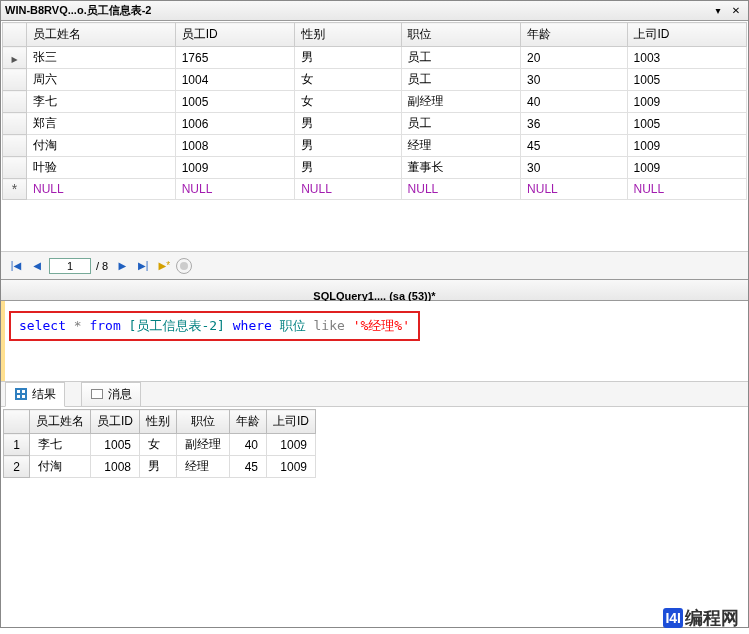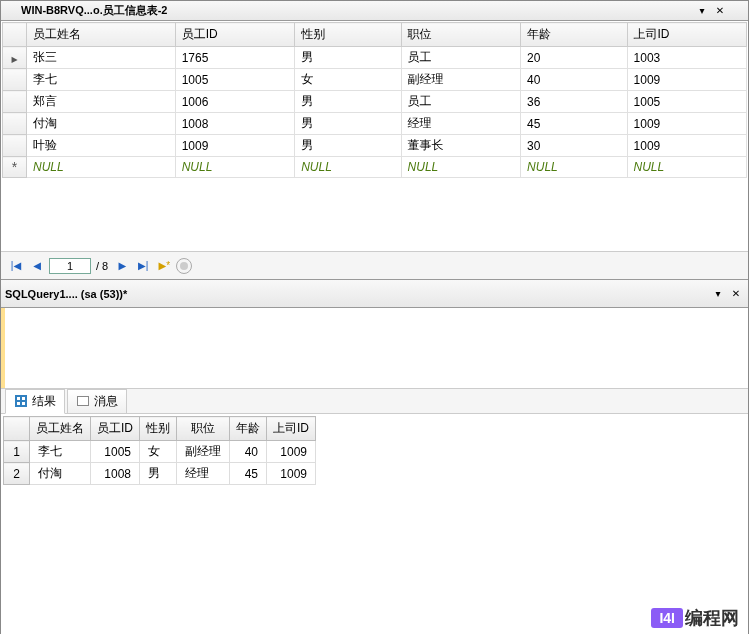--- a/index.html
+++ b/index.html
@@ -1,68 +1,68 @@
 <!DOCTYPE html>
 <html><head>
   <meta charset="utf-8">
   <style>
     * { margin: 0; padding: 0; box-sizing: border-box; }
     body { font-family: "Microsoft YaHei", "SimSun", sans-serif; font-size: 12px; background: #fff; color: #000; }
     .window { width: 749px; border: 1px solid #888; background: #fff; }
-    .titlebar { display: flex; align-items: center; background: linear-gradient(#f8f8f8, #e8e8e8); border-bottom: 1px solid #999; padding: 2px 20px; height: 20px; }
+    .titlebar { display: flex; align-items: center; background: linear-gradient(#f8f8f8, #e8e8e8); border-bottom: 1px solid #999; padding: 2px 4px; height: 20px; }
     .titlebar-text { flex: 1; font-weight: bold; font-size: 11px; }
     .titlebar-controls { display: flex; gap: 2px; }
     .titlebar-btn { width: 16px; height: 14px; display: flex; align-items: center; justify-content: center; cursor: pointer; font-size: 10px; }
     
     .data-grid { border-collapse: collapse; width: calc(100% - 2px); margin: 1px; }
     .data-grid th { background: linear-gradient(#fafafa, #ececec); border: 1px solid #ccc; padding: 3px 6px; text-align: left; font-weight: normal; font-size: 12px; height: 20px; }
     .data-grid td { border: 1px solid #e0e0e0; padding: 2px 6px; font-size: 12px; height: 20px; }
     .data-grid .row-header { width: 24px; background: linear-gradient(#fafafa, #ececec); border: 1px solid #ccc; text-align: center; }
     .data-grid .row-header.active::before { content: "▶"; font-size: 8px; color: #555; }
     .data-grid .row-header.new::before { content: "*"; font-size: 14px; color: #555; }
-    .null-val { font-style: italic; color: #4d7c0f; }
+    .null-val { color: #a21caf; }
     
     .grid-area { height: 230px; overflow: auto; }
     
     .nav-bar { display: flex; align-items: center; gap: 3px; padding: 3px 6px; border-top: 1px solid #ccc; background: #f5f5f5; height: 28px; }
     .nav-btn { width: 18px; height: 18px; display: flex; align-items: center; justify-content: center; cursor: pointer; color: #2060c0; font-size: 10px; }
     .nav-input { width: 42px; height: 16px; text-align: center; border: 1px solid #7a9; font-size: 11px; }
     .nav-total { font-size: 11px; margin: 0 2px; }
     .nav-btn.new { color: #d4a000; }
     .nav-circle { width: 16px; height: 16px; border: 1px solid #aaa; border-radius: 50%; display: flex; align-items: center; justify-content: center; }
     .nav-circle-inner { width: 8px; height: 8px; border-radius: 50%; background: #ccc; }
     
-    .query-titlebar { display: flex; align-items: center; background: linear-gradient(#f8f8f8, #e8e8e8); border-top: 1px solid #999; border-bottom: 1px solid #999; padding: 2px 4px; height: 29px; }
+    .query-titlebar { display: flex; align-items: center; background: linear-gradient(#f8f8f8, #e8e8e8); border-top: 1px solid #999; border-bottom: 1px solid #999; padding: 10px 4px; height: 17px; flex-direction: column; }
     .query-title { flex: 1; font-weight: bold; font-size: 11px; }
     
     .sql-editor { padding: 10px 8px; background: #fff; height: 80px; position: relative; }
     .sql-highlight { border: 2px solid #e02020; padding: 4px 8px; display: inline-block; font-family: Consolas, monospace; font-size: 13px; }
     .sql-kw-blue { color: #0000ff; }
     .sql-kw-gray { color: #808080; }
     .sql-string { color: #ff0000; }
     .sql-ident { color: #008080; }
     .margin-bar { position: absolute; left: 0; top: 0; bottom: 0; width: 4px; background: #ffe090; }
     
-    .tabs-bar { display: flex; align-items: center; border-top: 1px solid #ccc; border-bottom: 1px solid #ccc; background: #f5f5f5; padding: 2px 4px; height: 26px; gap: 2px; }
+    .tabs-bar { display: flex; align-items: center; border-top: 1px solid #ccc; border-bottom: 1px solid #ccc; background: #f5f5f5; padding: 2px 4px; height: 26px; gap: 16px; }
     .tab { display: flex; align-items: center; gap: 4px; padding: 3px 8px; border: 1px solid #ccc; background: linear-gradient(#fff, #f0f0f0); font-size: 12px; cursor: pointer; }
     .tab.active { background: #fff; border-bottom-color: #fff; }
     .tab-icon { width: 14px; height: 14px; display: flex; align-items: center; justify-content: center; }
     .grid-icon { width: 12px; height: 12px; border: 1px solid #3080c0; display: grid; grid-template: 1fr 1fr / 1fr 1fr; }
     .grid-icon div { border: 0.5px solid #3080c0; }
     .msg-icon { width: 12px; height: 10px; border: 1px solid #888; background: #fff; position: relative; }
     
     .results-area { height: 220px; padding: 2px; }
     .results-grid { border-collapse: collapse; }
     .results-grid th { background: linear-gradient(#fafafa, #e8e8e8); border: 1px solid #bbb; padding: 3px 6px; text-align: center; font-weight: normal; font-size: 12px; }
     .results-grid td { border: 1px solid #ddd; padding: 2px 8px; font-size: 12px; text-align: left; }
     .results-grid .rnum { background: linear-gradient(#fafafa, #e8e8e8); border: 1px solid #bbb; text-align: center; width: 26px; }
     .results-grid td.num { text-align: right; }
     
     .watermark { position: fixed; right: 10px; bottom: 4px; font-size: 18px; font-weight: bold; color: #333; display: flex; align-items: center; gap: 2px; }
-    .watermark-badge { background: #8b5cf6; color: #fff; padding: 2px 8px; border-radius: 3px; font-size: 14px; }
+    .watermark-badge { background: #1d4ed8; color: #fff; padding: 2px 2px; border-radius: 3px; font-size: 14px; }
   </style>
 </head>
 <body>
 
 <div class="window">
 
   <div class="titlebar">
     <span class="titlebar-text">WIN-B8RVQ...o.员工信息表-2</span>
     <div class="titlebar-controls">
       <span class="titlebar-btn">▾</span>
@@ -88,20 +88,29 @@
             <td class="row-header active"></td>
             <td>张三</td>
             <td>1765</td>
             <td>男</td>
             <td>员工</td>
             <td>20</td>
             <td>1003</td>
           </tr>
           <tr>
             <td class="row-header"></td>
+            <td>周六</td>
+            <td>1004</td>
+            <td>女</td>
+            <td>员工</td>
+            <td>30</td>
+            <td>1005</td>
+          </tr>
+          <tr>
+            <td class="row-header"></td>
             <td>李七</td>
             <td>1005</td>
             <td>女</td>
             <td>副经理</td>
             <td>40</td>
             <td>1009</td>
           </tr>
           <tr>
             <td class="row-header"></td>
             <td>郑言</td>
@@ -158,20 +167,30 @@
   <div class="query-titlebar">
     <span class="query-title">SQLQuery1.... (sa (53))*</span>
     <div class="titlebar-controls">
       <span class="titlebar-btn">▾</span>
       <span class="titlebar-btn">✕</span>
     </div>
   </div>
 
   <div class="sql-editor">
     <div class="margin-bar"></div>
+    <span class="sql-highlight">
+      <span class="sql-kw-blue">select</span>
+      <span class="sql-kw-gray">*</span>
+      <span class="sql-kw-blue">from</span>
+      <span class="sql-ident">[员工信息表-2]</span>
+      <span class="sql-kw-blue">where</span>
+      <span class="sql-ident">职位</span>
+      <span class="sql-kw-gray">like</span>
+      <span class="sql-string">'%经理%'</span>
+    </span>
   </div>
 
   <div class="tabs-bar">
     <div class="tab active">
       <span class="tab-icon">
           <span class="grid-icon">
             <div></div>
             <div></div>
             <div></div>
             <div></div>

